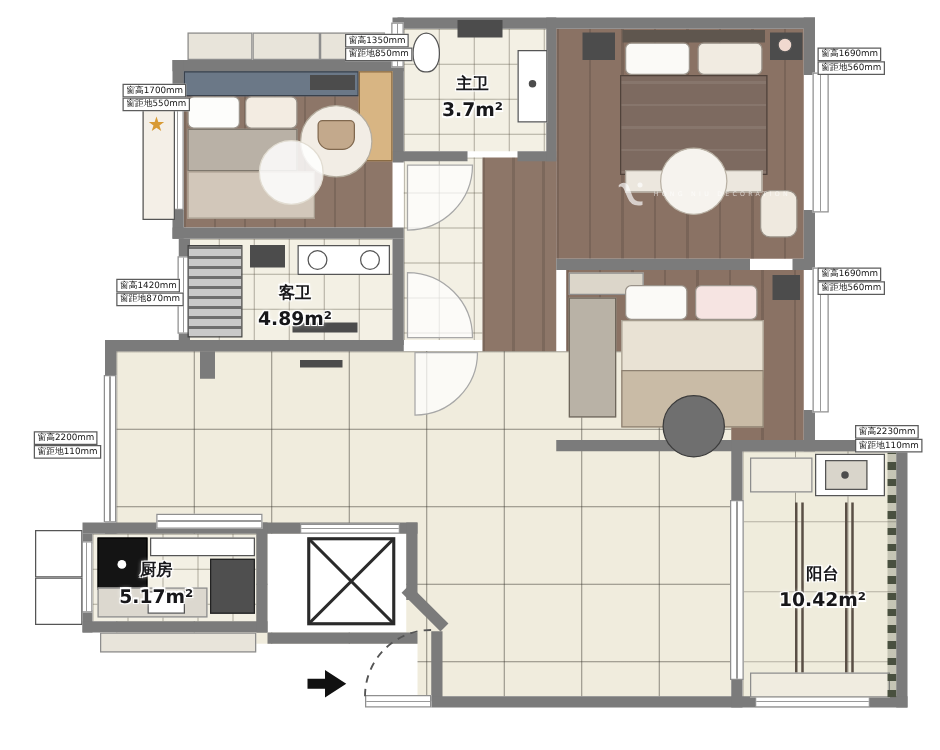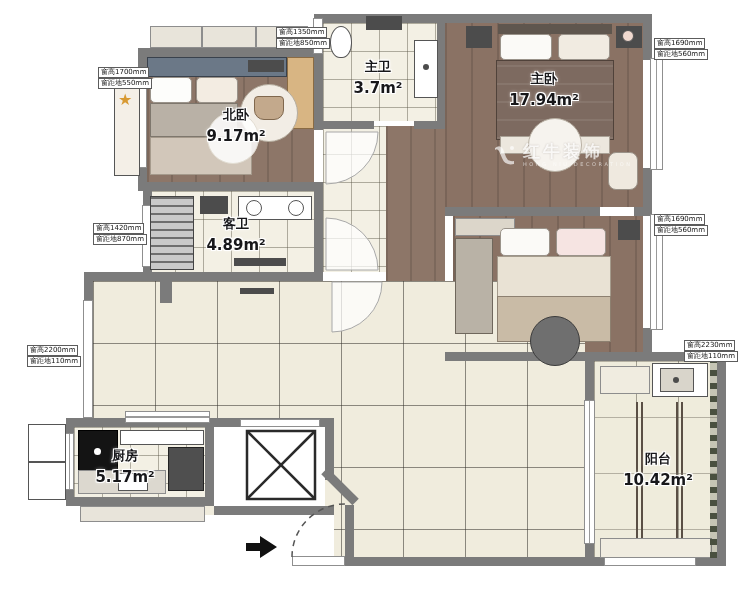--- a/index.html
+++ b/index.html
@@ -186,40 +186,31 @@
     <path d="M 326 218 A 52 52 0 0 1 378 270 L 326 270 Z" fill="rgba(255,255,255,0.72)" stroke="#a8a8a8" stroke-width="1"></path>
     <path d="M 332 332 A 50 50 0 0 0 382 282 L 332 282 Z" fill="rgba(255,255,255,0.72)" stroke="#a8a8a8" stroke-width="1"></path>
   </svg>
 
   <div class="wm" style="left:492px;top:142px;">
     <svg width="26" height="26" viewBox="0 0 26 26">
       <path d="M3 6 Q8 2 11 7 L14 15 Q16 20 22 19 L22 22 Q13 24 10 16 L7 9 Q5 6 3 8 Z" fill="rgba(255,255,255,0.85)"></path>
       <circle cx="20" cy="6" r="2" fill="rgba(255,255,255,0.85)"></circle>
     </svg>
     <div class="wm-text">
-      <span class="brand">红牛装饰</span>
       <span class="sub">HONG NIU DECORATION</span>
     </div>
   </div>
 
   <div class="abs circle" style="left:207px;top:112px;width:52px;height:52px;background:rgba(255,255,255,0.85);border:1px solid #e2ddd2;"></div>
 
-  <div class="label" style="left:236px;top:106px;">
-    <span class="rname">北卧</span>
-    <span class="rarea">9.17m²</span>
-  </div>
   <div class="label" style="left:378px;top:58px;">
     <span class="rname">主卫</span>
     <span class="rarea">3.7m²</span>
   </div>
-  <div class="label" style="left:544px;top:70px;">
-    <span class="rname">主卧</span>
-    <span class="rarea">17.94m²</span>
-  </div>
-  <div class="label" style="left:236px;top:215px;">
+  <div class="label" style="left:236px;top:225px;">
     <span class="rname">客卫</span>
     <span class="rarea">4.89m²</span>
   </div>
   <div class="label" style="left:125px;top:447px;">
     <span class="rname">厨房</span>
     <span class="rarea">5.17m²</span>
   </div>
   <div class="label" style="left:658px;top:450px;">
     <span class="rname">阳台</span>
     <span class="rarea">10.42m²</span>

